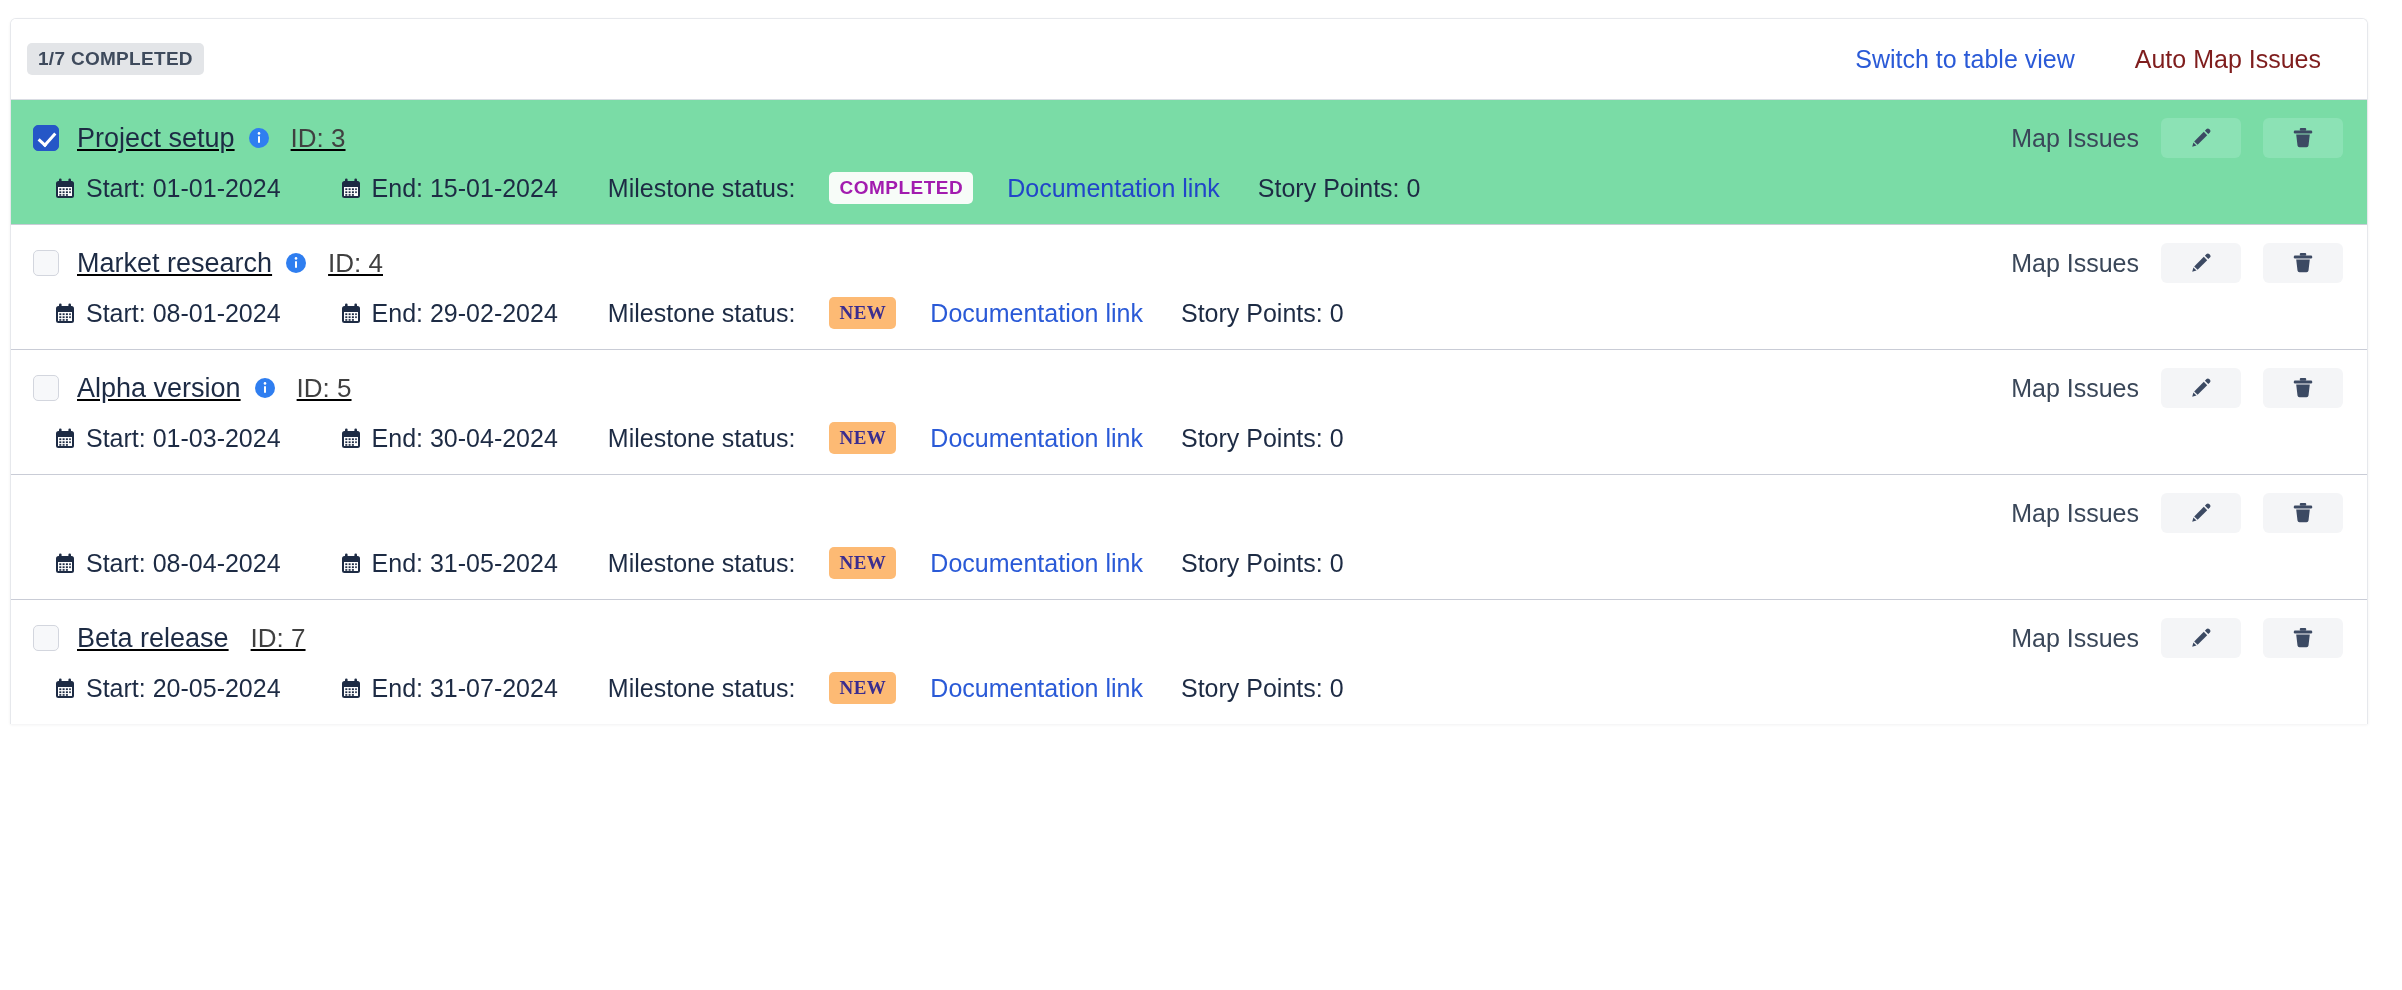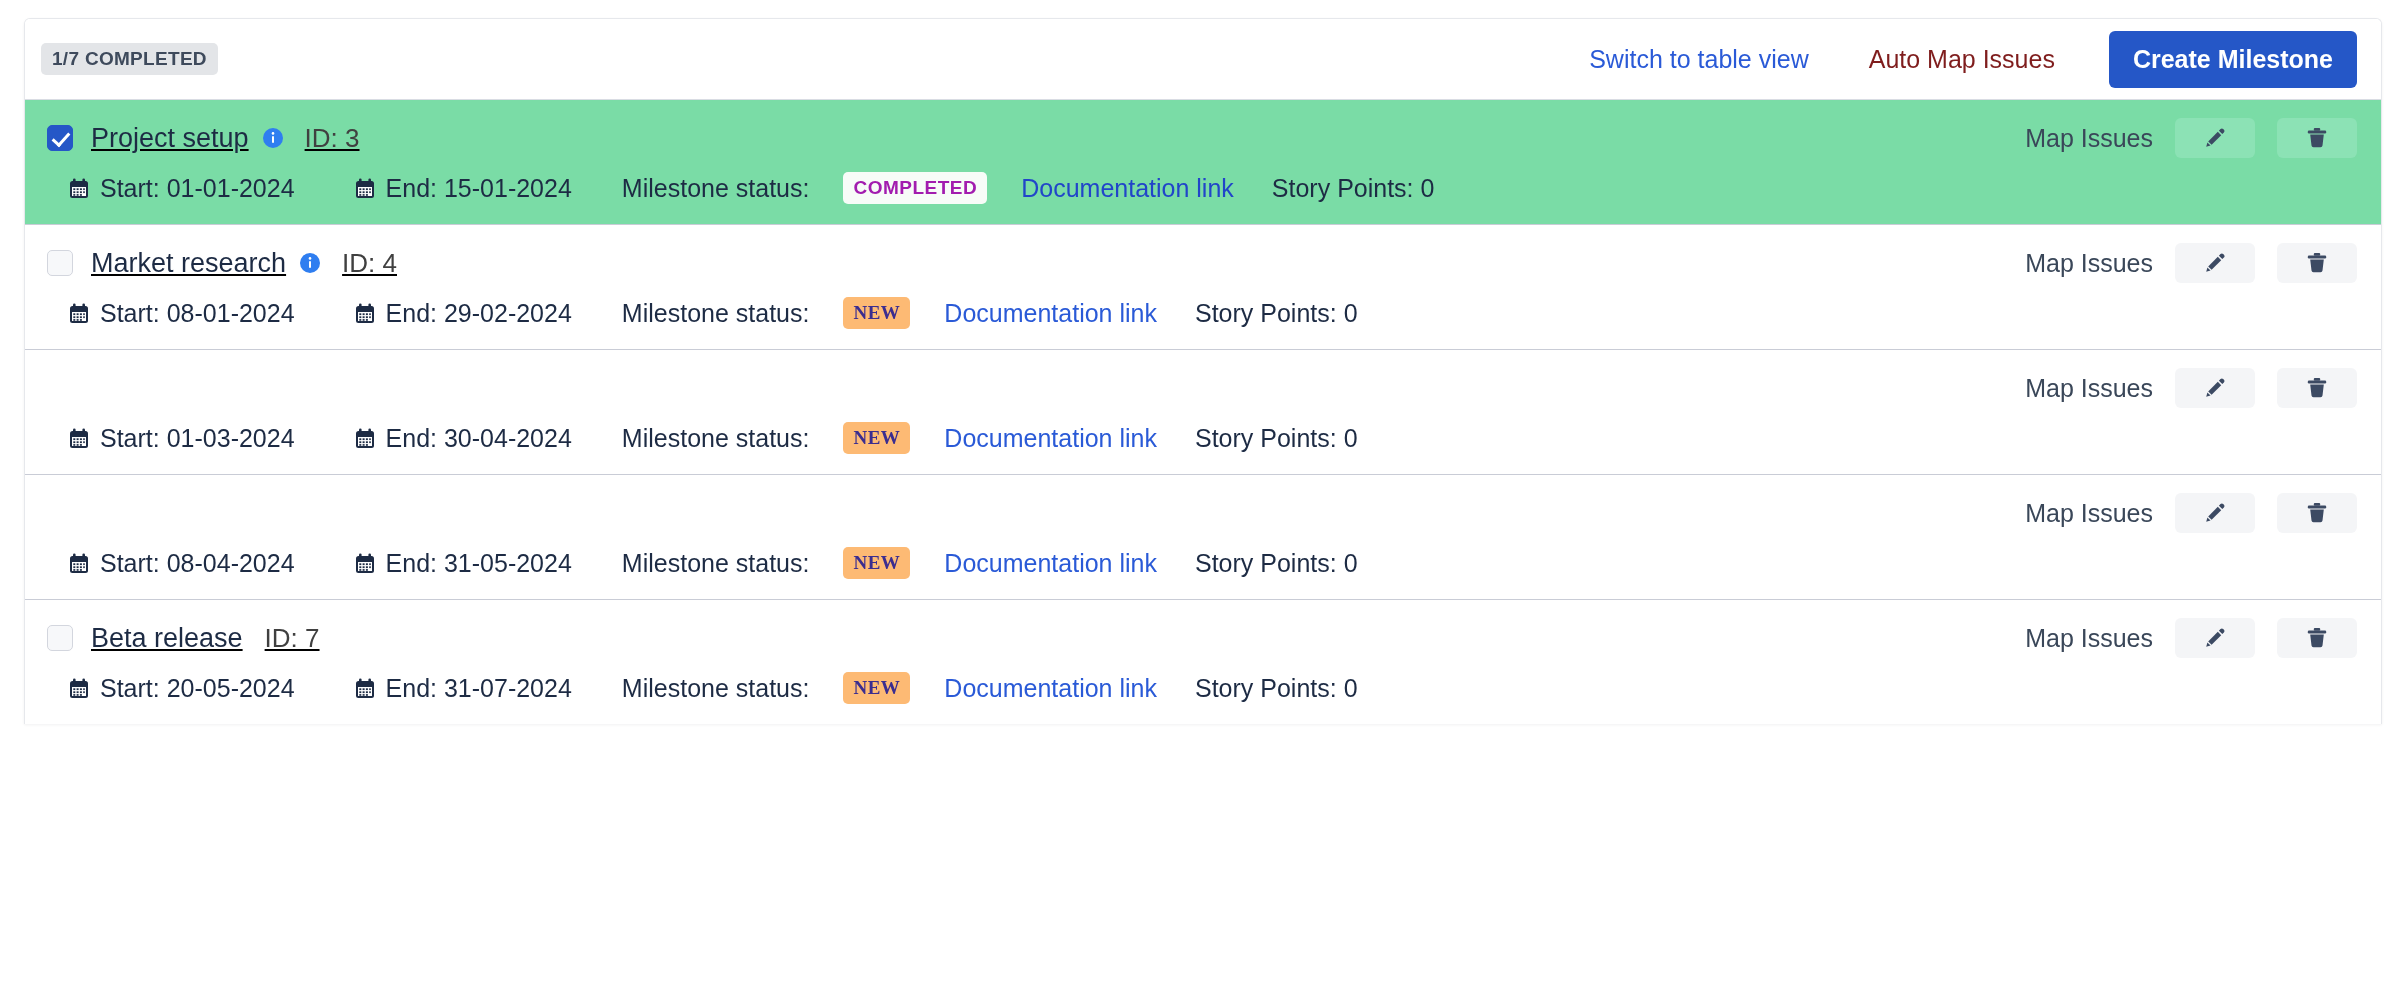--- a/index.html
+++ b/index.html
@@ -14,21 +14,21 @@
     width: 2402px;
     height: 990px;
     position: relative;
     overflow: hidden;
     background: #ffffff;
   }
 
   
   .card {
     position: absolute;
-    left: 24px;
+    left: 10px;
     top: 18px;
     width: 2358px;
     background: #ffffff;
     border-radius: 6px 6px 0 0;
     border: 1px solid #e6e8ec;
     border-bottom: none;
     box-shadow: 0 1px 3px rgba(16,24,40,0.06);
     overflow: hidden;
   }
 
@@ -230,21 +230,20 @@
 
 <div id="root">
   <div class="card">
 
     <div class="card-header">
       <span class="completed-badge">1/7 COMPLETED</span>
       <span class="header-spacer"></span>
       <div class="header-actions">
         <button class="link-btn">Switch to table view</button>
         <button class="plain-btn">Auto Map Issues</button>
-        <button class="primary-btn">Create Milestone</button>
       </div>
     </div>
 
     <div id="rows">
         <div class="m-row green first">
           <div class="m-top">
             <div class="m-title-group">
               <span class="cbox checked"></span>
               <span class="m-name">Project setup</span>
               <svg class="info-icon" viewBox="0 0 20 20" xmlns="http://www.w3.org/2000/svg">
@@ -395,20 +394,30 @@
             <span class="gap-3"></span>
             <span class="status-badge status-new">NEW</span>
             <span class="gap-3"></span>
             <a class="doc-link">Documentation link</a>
             <span class="gap-4"></span>
             <span class="story-points">Story Points: 0</span>
           </div>
         </div>
         <div class="m-row">
           <div class="m-top">
+            <div class="m-title-group">
+              <span class="cbox"></span>
+              <span class="m-name">Alpha version</span>
+              <svg class="info-icon" viewBox="0 0 20 20" xmlns="http://www.w3.org/2000/svg">
+                <circle cx="10" cy="10" r="10" fill="#2f7ef0"></circle>
+                <rect x="9" y="8" width="2" height="7" rx="1" fill="#ffffff"></rect>
+                <circle cx="10" cy="5.4" r="1.3" fill="#ffffff"></circle>
+              </svg>
+              <span class="m-id">ID: 5</span>
+            </div>
             <span class="m-top-spacer"></span>
             <button class="map-issues">Map Issues</button>
             <button class="icon-btn">
               <svg width="24" height="24" viewBox="0 0 24 24" xmlns="http://www.w3.org/2000/svg">
                 <path d="M3.2 20.8l1.2-4.3 3.1 3.1-4.3 1.2z" fill="#3c4a63"></path>
                 <path d="M5.2 15.4l9.6-9.6 3.4 3.4-9.6 9.6z" fill="#3c4a63"></path>
                 <path d="M15.9 4.7l1.6-1.6a1.9 1.9 0 0 1 2.7 0l.7.7a1.9 1.9 0 0 1 0 2.7l-1.6 1.6z" fill="#3c4a63"></path>
               </svg>
             </button>
             <button class="icon-btn">

